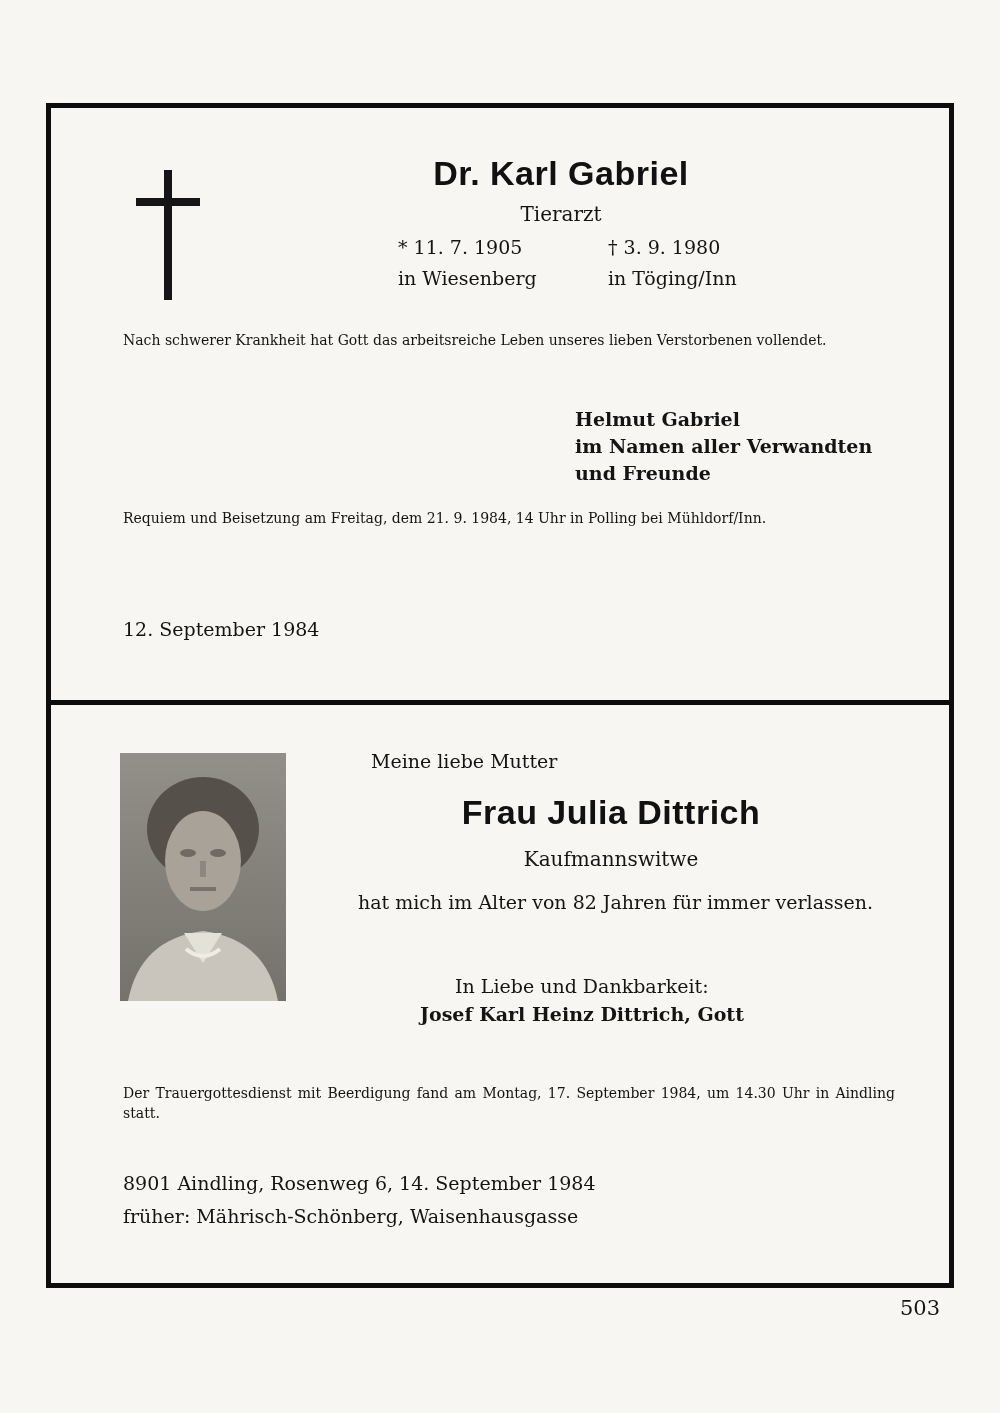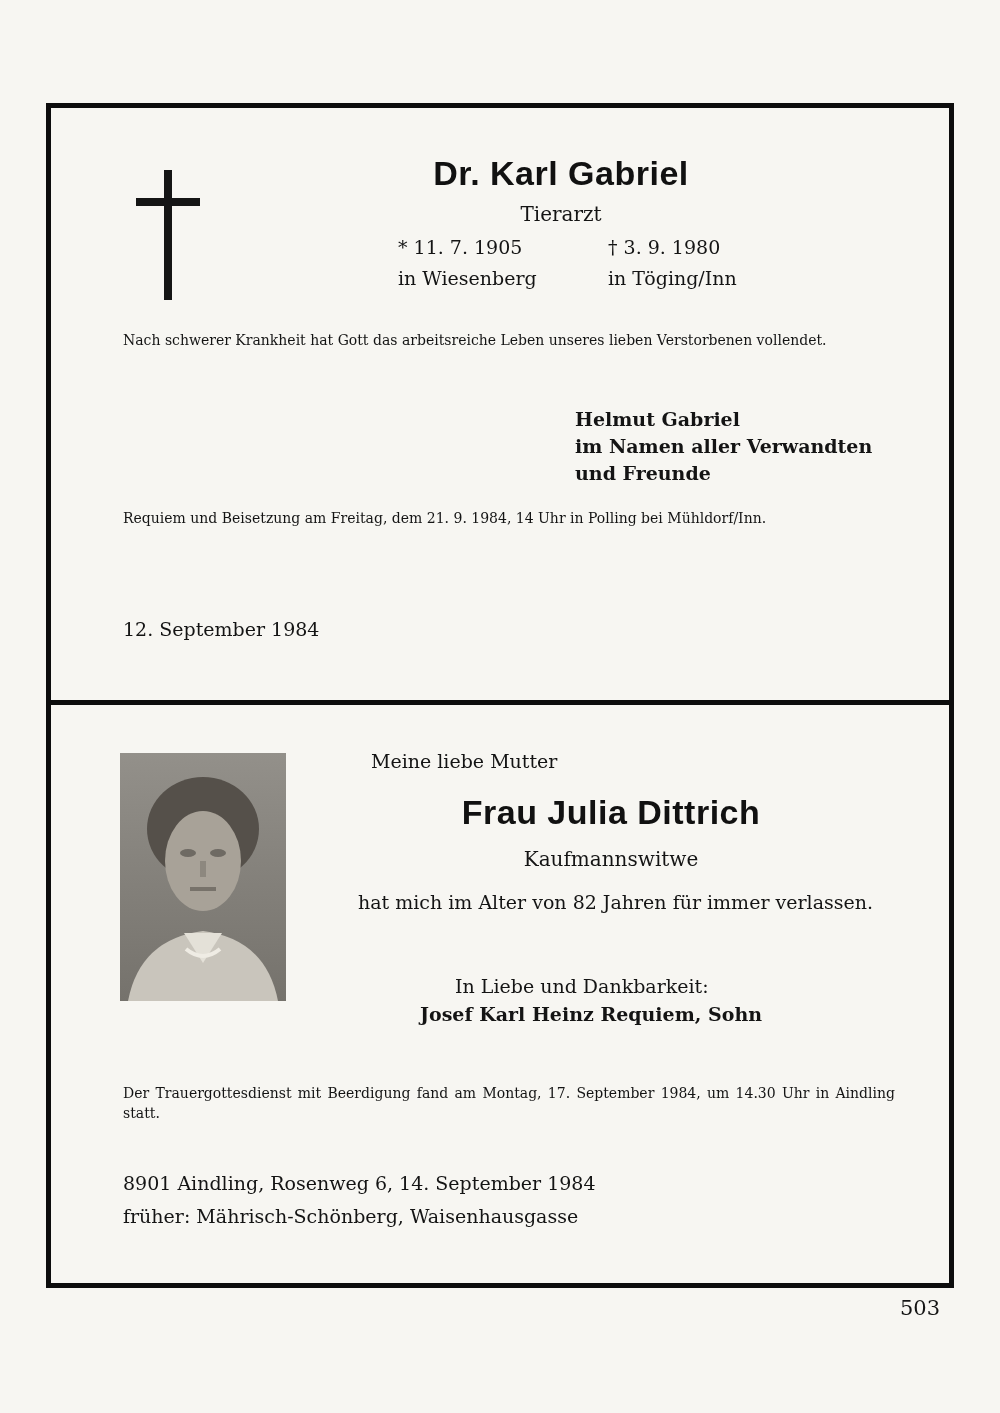--- a/index.html
+++ b/index.html
@@ -176,21 +176,21 @@
     <div class="abs line-text" style="left:320px; top:43px; width:320px;">Meine liebe Mutter</div>
 
     <div class="abs subtitle" style="left:360px; top:142px; width:400px;">Kaufmannswitwe</div>
 
     <div class="abs deceased-name" style="left:360px; top:88px; width:400px;">Frau Julia Dittrich</div>
 
     <div class="abs line-text" style="left:307px; top:176px; width:540px;margin-top:8px;">hat mich im Alter von 82 Jahren für immer verlassen.</div>
 
     <div class="abs line-text" style="left:404px; top:268px; width:360px;">In Liebe und Dankbarkeit:</div>
 
-    <div class="abs line-text bold" style="left:369px; top:296px; width:420px;">Josef Karl Heinz Requiem, Sohn</div>
+    <div class="abs line-text bold" style="left:369px; top:296px; width:420px;">Josef Karl Heinz Dittrich, Gott</div>
 
     <div class="abs body-text" style="left:72px; top:378px; width:772px;">Der Trauergottesdienst mit Beerdigung fand am Montag, 17. September 1984, um 14.30 Uhr in Aindling statt.</div>
 
     <div class="abs line-text" style="left:72px; top:465px; width:700px;">8901 Aindling, Rosenweg 6, 14. September 1984</div>
 
     <div class="abs line-text" style="left:72px; top:498px; width:700px;">früher: Mährisch-Schönberg, Waisenhausgasse</div>
 
   </div>
 
   <div class="page-number">503</div>

